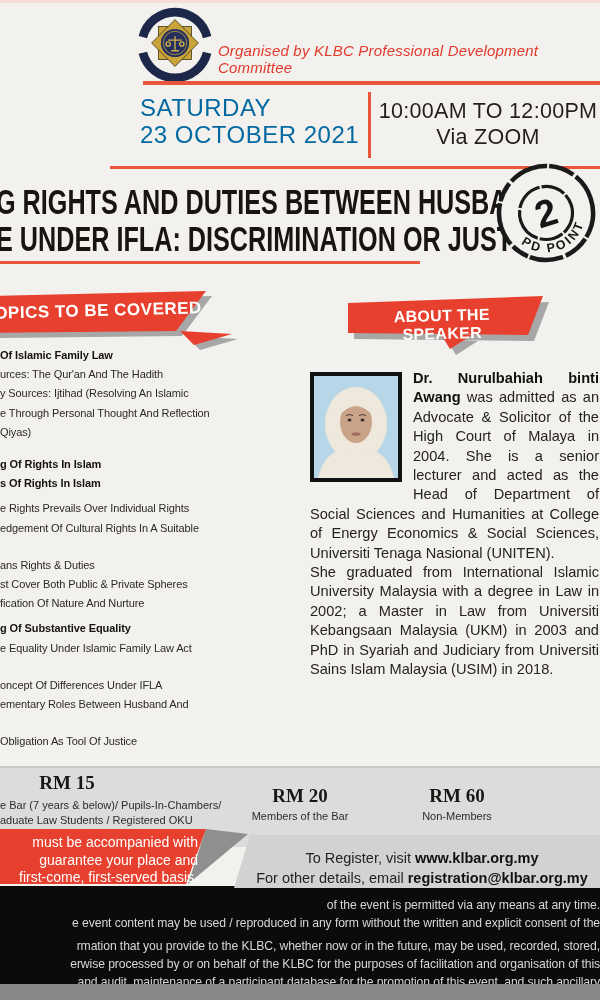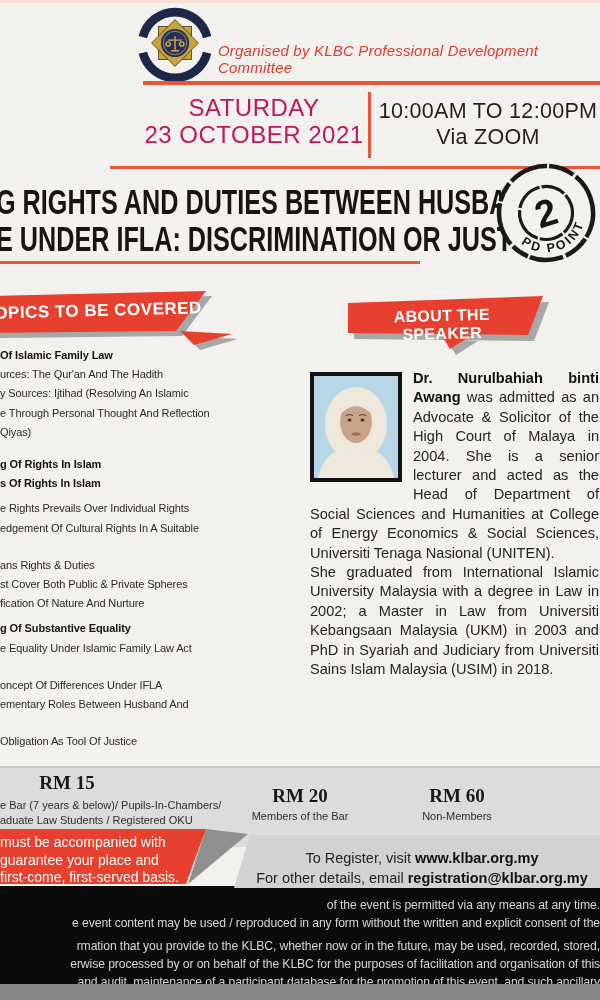--- a/index.html
+++ b/index.html
@@ -10,22 +10,22 @@
   }
   .abs{position:absolute;}
   
   .top-strip{left:0;top:0;width:600px;height:3px;background:#f6ddd6;}
   
   .organiser{left:218px;top:42px;width:382px;font-size:15px;font-style:italic;
     letter-spacing:.2px;color:#e1392b;}
   .red-line{background:#e8563e;}
   .line-header{left:143px;top:81px;width:457px;height:4px;}
   
-  .sched-left{left:140px;top:94px;width:228px;text-align:center;
-    font-size:24px;line-height:27px;letter-spacing:.5px;color:#be185d;}
+  .sched-left{left:140px;top:94px;width:228px;text-align:left;
+    font-size:24px;line-height:27px;letter-spacing:.5px;color:#0369a1;}
   .sched-divider{left:368px;top:92px;width:3px;height:66px;}
   .sched-right{left:376px;top:98px;width:224px;text-align:center;
     font-size:21.5px;line-height:26px;letter-spacing:.3px;color:#221f1e;}
   .line-under-sched{left:110px;top:166px;width:490px;height:3px;}
   
   .title-wrap{left:-4px;top:183px;width:700px;}
   .title-line{white-space:nowrap;font-weight:700;font-size:35px;line-height:37px;
     color:#171412;letter-spacing:0;transform:scaleX(.72);transform-origin:0 50%;}
   .line-under-title{left:0;top:261px;width:420px;height:3px;}
   
@@ -52,21 +52,21 @@
   .price{font-family:"Liberation Serif", serif;font-weight:700;font-size:19px;
     color:#191714;text-align:center;}
   .price-1{left:0;top:772px;width:134px;}
   .price-2{left:232px;top:785px;width:136px;text-align:center;}
   .price-3{left:389px;top:785px;width:136px;}
   .price-desc{font-size:11px;line-height:14.5px;color:#2e2c2a;}
   .desc-1{left:0;top:798px;width:240px;text-align:left;white-space:nowrap;}
   .desc-2{left:232px;top:809px;width:136px;text-align:center;}
   .desc-3{left:389px;top:809px;width:136px;text-align:center;}
   
-  .reg-note{left:0;top:834px;width:198px;text-align:left;color:#fff;
+  .reg-note{left:0;top:834px;width:198px;text-align:right;color:#fff;
     font-size:14px;line-height:17.5px;}
   .reg-info{left:248px;top:848px;width:348px;text-align:center;color:#262422;
     font-size:14.5px;line-height:20px;}
   .reg-info b{color:#121110;}
   
   .footer{left:0;top:886px;width:600px;height:114px;background:#0b0b0b;
     padding-top:10px;box-sizing:border-box;}
   .footer-line{font-size:12.2px;line-height:18.3px;color:#d7d7d7;
     letter-spacing:-.1px;white-space:nowrap;text-align:right;}
   .footer-line.blank{height:4px;}

